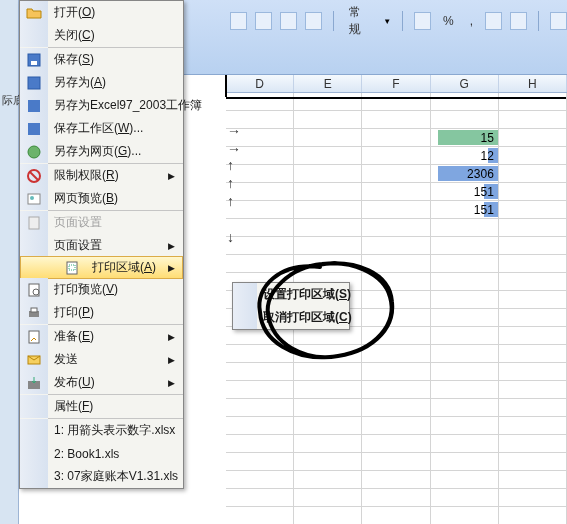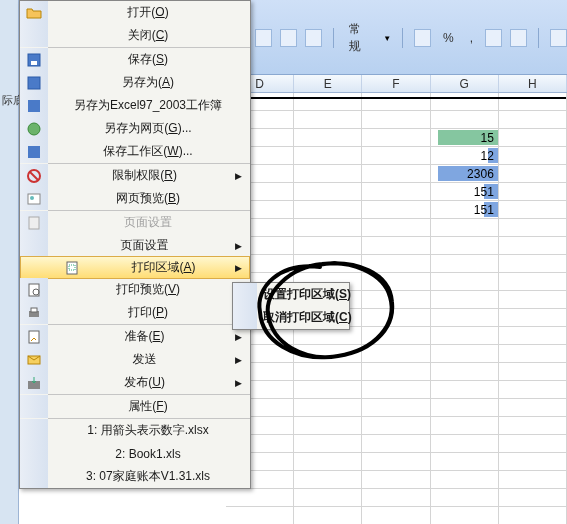--- a/index.html
+++ b/index.html
@@ -1,24 +1,24 @@
 <!DOCTYPE html>
 <html><head>
 <meta charset="utf-8">
 <style>
 * { margin: 0; padding: 0; box-sizing: border-box; font-family: "Microsoft YaHei", SimSun, sans-serif; font-size: 12px; }
 body { background: #fff; width: 567px; height: 524px; overflow: hidden; position: relative; }
 
 .toolbar-bg { position: absolute; top: 0; left: 0; right: 0; height: 75px; background: linear-gradient(#cfe0f7,#b8d1f0); border-bottom: 1px solid #8aa8d0; }
-.toolbar-icons { position: absolute; top: 21px; left: 230px; display: flex; gap: 8px; align-items: center; }
+.toolbar-icons { position: absolute; top: 4px; left: 230px; display: flex; gap: 8px; align-items: center; }
 .tb-btn { width: 18px; height: 18px; border: 1px solid #9bb8dd; background: #e8f0fb; }
 .tb-sep { width: 1px; height: 20px; background: #8aa8d0; margin: 0 3px; }
 .tb-text { color: #333; margin: 0 4px; }
 
-.menu { position: absolute; top: 0; left: 19px; width: 232px; background: #f4f4f0; border: 1px solid #868686; box-shadow: 2px 2px 4px rgba(0,0,0,.3); z-index: 10; text-align: center; }
+.menu { position: absolute; top: 0; left: 19px; width: 165px; background: #f4f4f0; border: 1px solid #868686; box-shadow: 2px 2px 4px rgba(0,0,0,.3); z-index: 10; }
 .menu-item { display: flex; align-items: center; height: 23px; padding-right: 8px; cursor: default; position: relative; }
 .menu-item:hover, .menu-item.hl { background: linear-gradient(#fff7ce,#ffdd75); border: 1px solid #dbac48; height: 23px; margin: -1px 0; padding-right: 7px; padding-left: 37px; }
 .menu-item.disabled { color: #a0a0a0; }
 .menu-icon { width: 28px; height: 100%; display: flex; align-items: center; justify-content: center; background: linear-gradient(90deg,#e9eef6,#d8e2f0); flex-shrink: 0; }
 .menu-item.hl .menu-icon, .menu-item:hover .menu-icon { background: transparent; }
 .menu-label { flex: 1; padding-left: 6px; color: #1a1a1a; white-space: nowrap; }
 .menu-item.disabled .menu-label { color: #a0a0a0; }
 .menu-arrow { font-size: 9px; color: #1a1a1a; }
 .menu-sep { height: 1px; background: #c5c5c5; margin-left: 28px; }
 .menu .menu-icon svg { width: 16px; height: 16px; }
@@ -298,32 +298,32 @@
       <span class="menu-icon">
         <svg viewBox="0 0 16 16">
           <rect x="2" y="2" width="12" height="12" fill="#4a7ac8"></rect>
         </svg>
       </span>
       <span class="menu-label">另存为Excel97_2003工作簿</span>
     </div>
   <div class="menu-item">
       <span class="menu-icon">
         <svg viewBox="0 0 16 16">
+          <rect x="2" y="2" width="12" height="12" fill="#4a7ac8"></rect>
+        </svg>
+      </span>
+      <span class="menu-label">保存工作区(<span class="u">W</span>)...</span>
+    </div>
+  <div class="menu-item">
+      <span class="menu-icon">
+        <svg viewBox="0 0 16 16">
           <circle cx="8" cy="8" r="6" fill="#6bb36b" stroke="#3a8a3a"></circle>
         </svg>
       </span>
       <span class="menu-label">另存为网页(<span class="u">G</span>)...</span>
-    </div>
-  <div class="menu-item">
-      <span class="menu-icon">
-        <svg viewBox="0 0 16 16">
-          <rect x="2" y="2" width="12" height="12" fill="#4a7ac8"></rect>
-        </svg>
-      </span>
-      <span class="menu-label">保存工作区(<span class="u">W</span>)...</span>
     </div>
   <div class="menu-sep"></div>
   <div class="menu-item">
       <span class="menu-icon">
         <svg viewBox="0 0 16 16">
           <circle cx="8" cy="8" r="6" fill="none" stroke="#c33" stroke-width="2"></circle>
           <line x1="4" y1="4" x2="12" y2="12" stroke="#c33" stroke-width="2"></line>
         </svg>
       </span>
       <span class="menu-label">限制权限(<span class="u">R</span>)</span>

